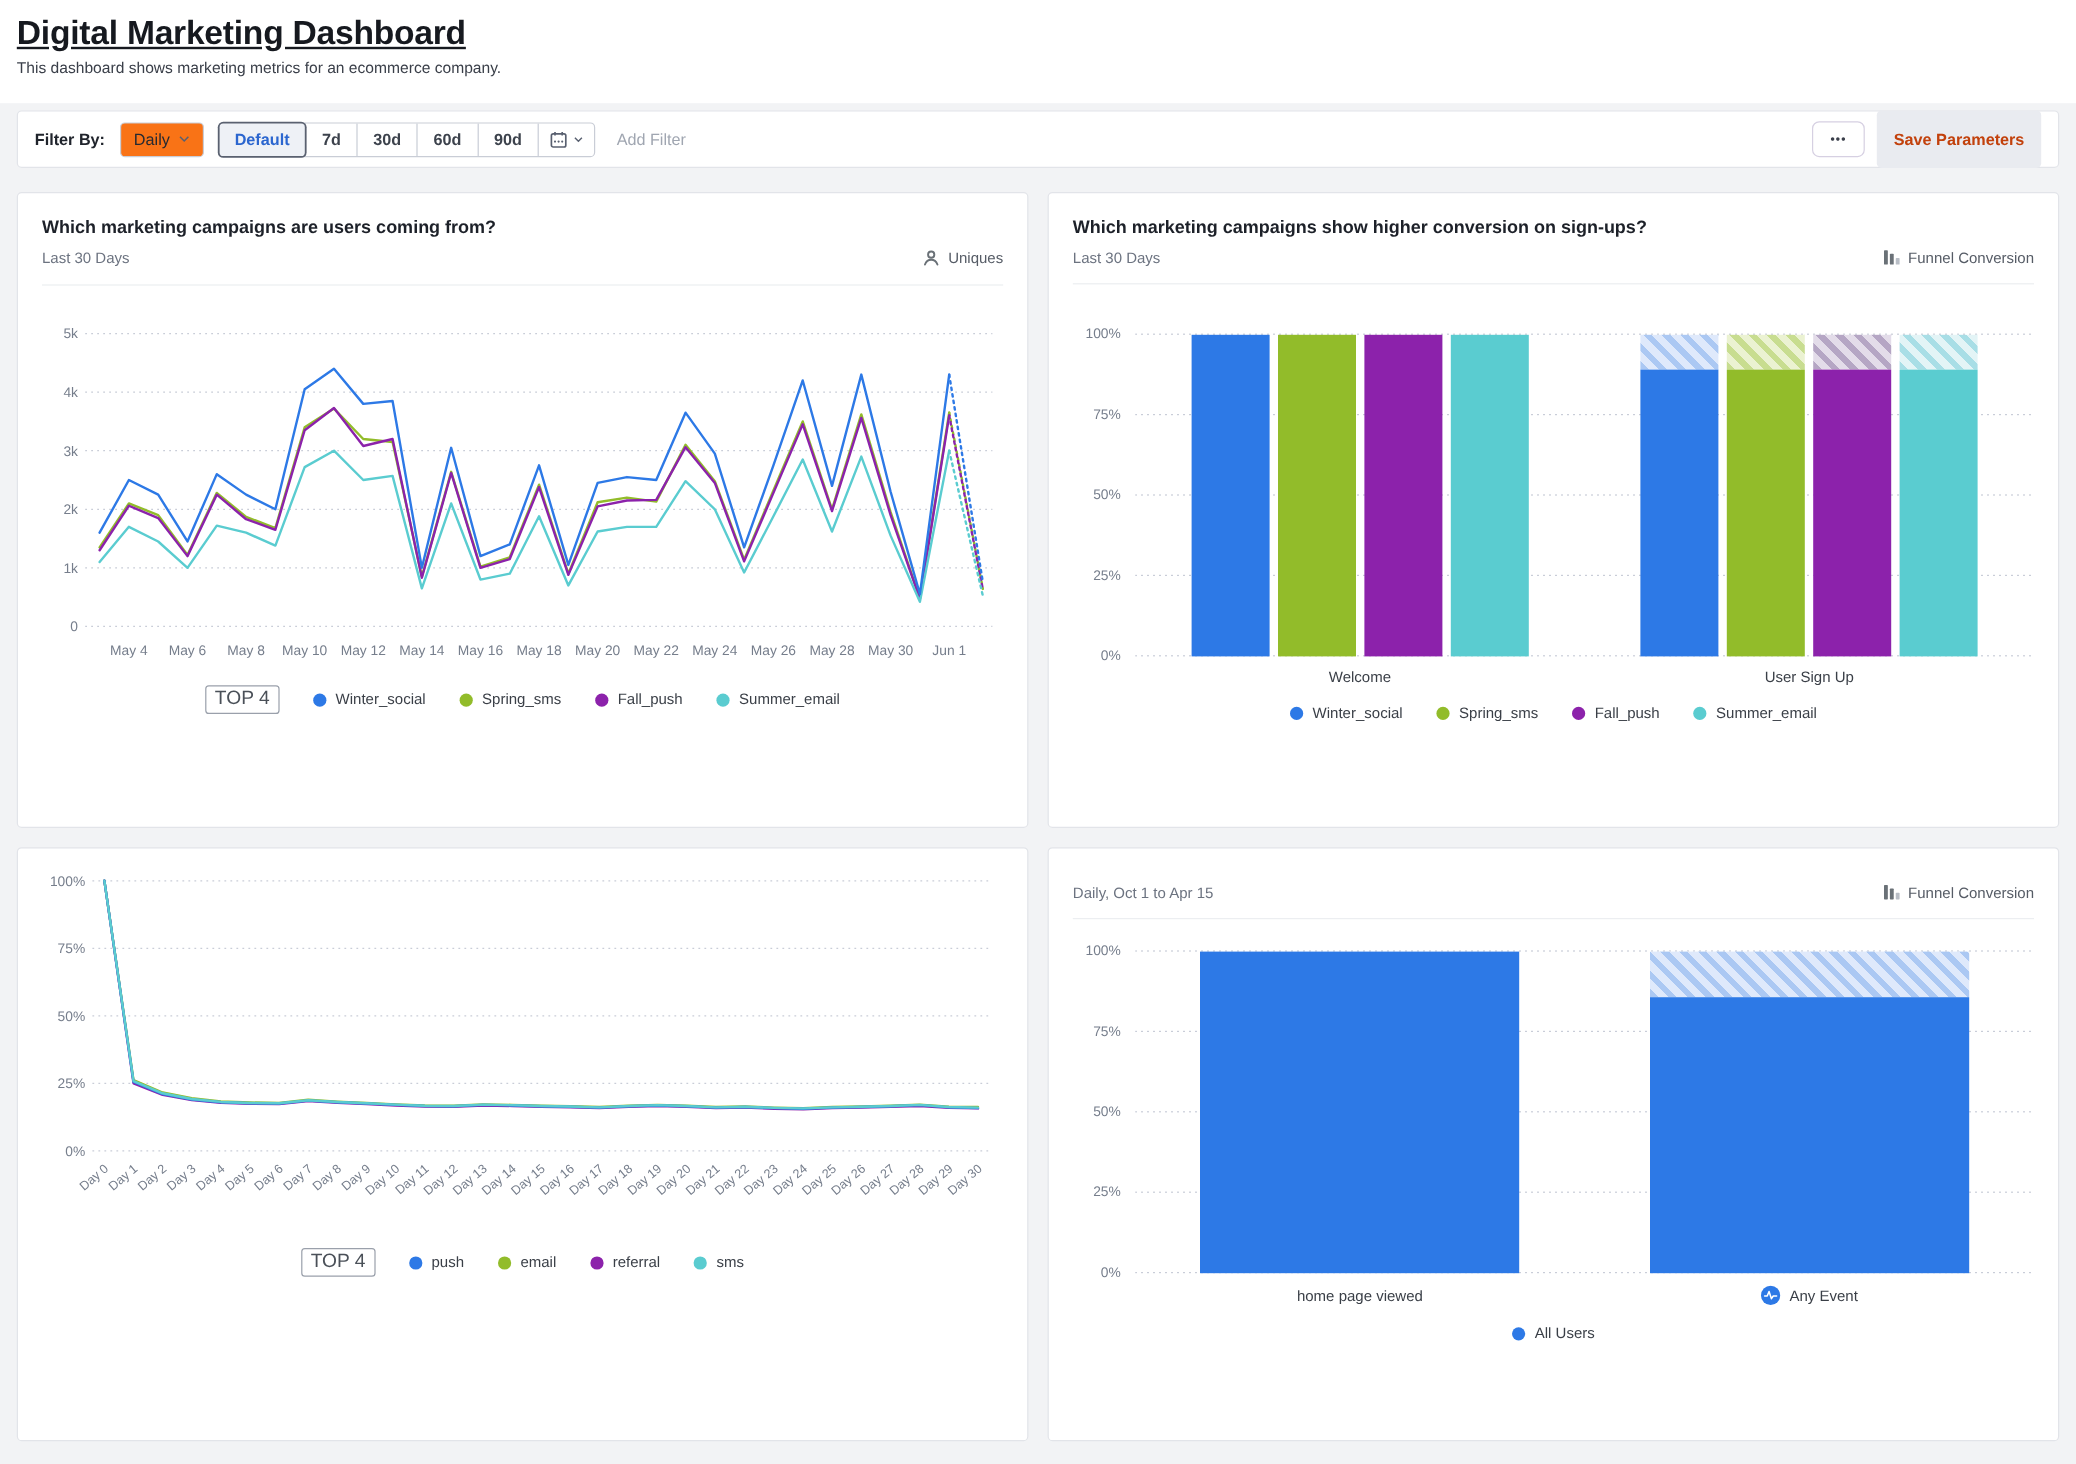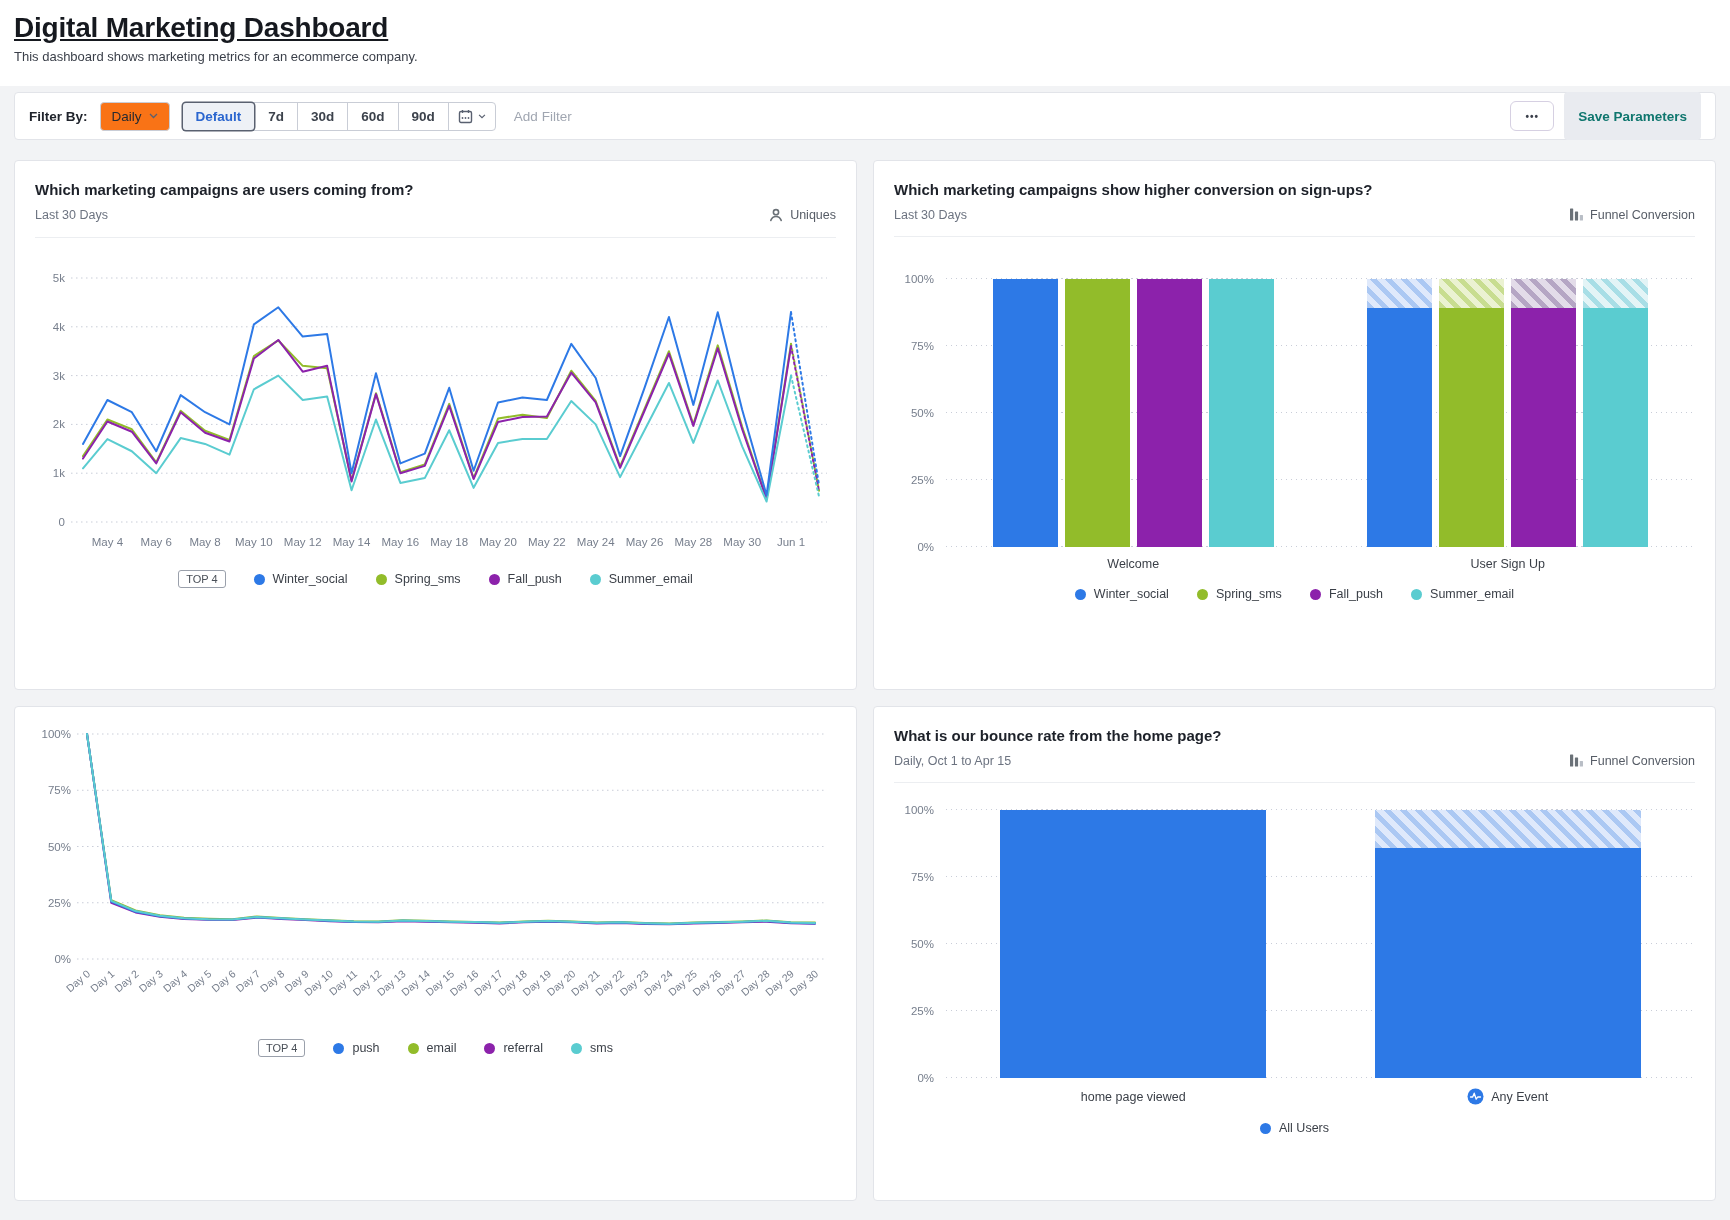--- a/index.html
+++ b/index.html
@@ -39,42 +39,42 @@
   .seg.cal { padding:6px 9px; }
   .add-filter { margin-left:18px; font-size:13.5px; color:#a0a6b1; cursor:pointer; }
   .fb-right { margin-left:auto; display:flex; align-items:center; gap:10px; }
   .more-btn {
     width:44px; height:30px; background:#fff; border:1px solid #d6d0e2; border-radius:6px;
     font-size:10px; letter-spacing:1px; color:#3a3f4a; cursor:pointer;
     display:flex; align-items:center; justify-content:center; font-weight:700;
   }
   .save-btn {
     height:48px; padding:0 14px; background:#e9ebf0; border:none; border-radius:4px;
-    font-size:13.5px; color:#0f766e; font-family:"Liberation Sans",sans-serif; font-weight:600;
+    font-size:13.5px; color:#c2410c; font-family:"Liberation Sans",sans-serif; font-weight:600;
   }
 
   
   .grid { margin:20px 14px 0; display:grid; grid-template-columns:1fr 1fr; gap:16px; }
   .card { background:#fff; border:1px solid #e2e4e9; border-radius:4px; overflow:hidden; }
   .card.row1 { height:530px; }
   .card.row2 { height:495px; }
   .card-head { padding:20px 20px 0; }
   .card-title { font-size:15px; font-weight:700; color:#1d2129; cursor:pointer; }
   .card-subrow {
     display:flex; justify-content:space-between; align-items:center;
     margin-top:9px; padding-bottom:14px; border-bottom:1px solid #eceef1;
   }
   .card-sub { font-size:12.5px; color:#6c7380; }
   .card-metric { display:flex; align-items:center; gap:6px; font-size:12.5px; color:#565c66; }
   .card-body { padding:10px 20px 0; }
 
   
   .legend { display:flex; justify-content:center; align-items:center; gap:28px; margin-top:16px;
             font-size:12.5px; color:#3a3f47; }
-  .chip { border:1px solid #9aa0ab; border-radius:3px; padding:2px 7px; font-size:11px; color:#4a5058; }
+  .chip { border:1px solid #9aa0ab; border-radius:3px; padding:2px 7px; font-size:16px; color:#4a5058; }
   .litem { display:flex; align-items:center; cursor:pointer; }
   .ldot { width:11px; height:11px; border-radius:50%; display:inline-block; margin-right:8px; flex:none; }
 
   
   .fwrap2 { margin-top:32px; }
   .fwrap4 { margin-top:17px; }
   .fplot { position:relative; margin-left:52px; height:268px; }
   .fgrid { position:absolute; left:0; right:0; height:1px;
            background:repeating-linear-gradient(to right,#c9cdd8 0 1.5px,transparent 1.5px 5px); }
   .fylab { position:absolute; left:-52px; width:40px; text-align:right; font-size:11.5px; color:#767e8c;
@@ -371,21 +371,20 @@
           <span class="litem">
             <span class="ldot" style="background: rgb(90, 204, 208);"></span>
             <span>sms</span>
           </span>
         </div>
     </div>
   </div>
 
   <div class="card row2">
     <div class="card-head">
-      <div class="card-title">What is our bounce rate from the home page?</div>
       <div class="card-subrow">
         <span class="card-sub">Daily, Oct 1 to Apr 15</span>
         <span class="card-metric">
           <svg width="15" height="15" viewBox="0 0 15 15">
             <rect x="1" y="1.5" width="3.2" height="12" rx="0.6" fill="#6a7177"></rect>
             <rect x="5.9" y="4.5" width="3.2" height="9" rx="0.6" fill="#6a7177"></rect>
             <rect x="10.8" y="8" width="3.2" height="5.5" rx="0.6" fill="#b9bec6"></rect>
           </svg>
           <span>Funnel Conversion</span>
         </span>

